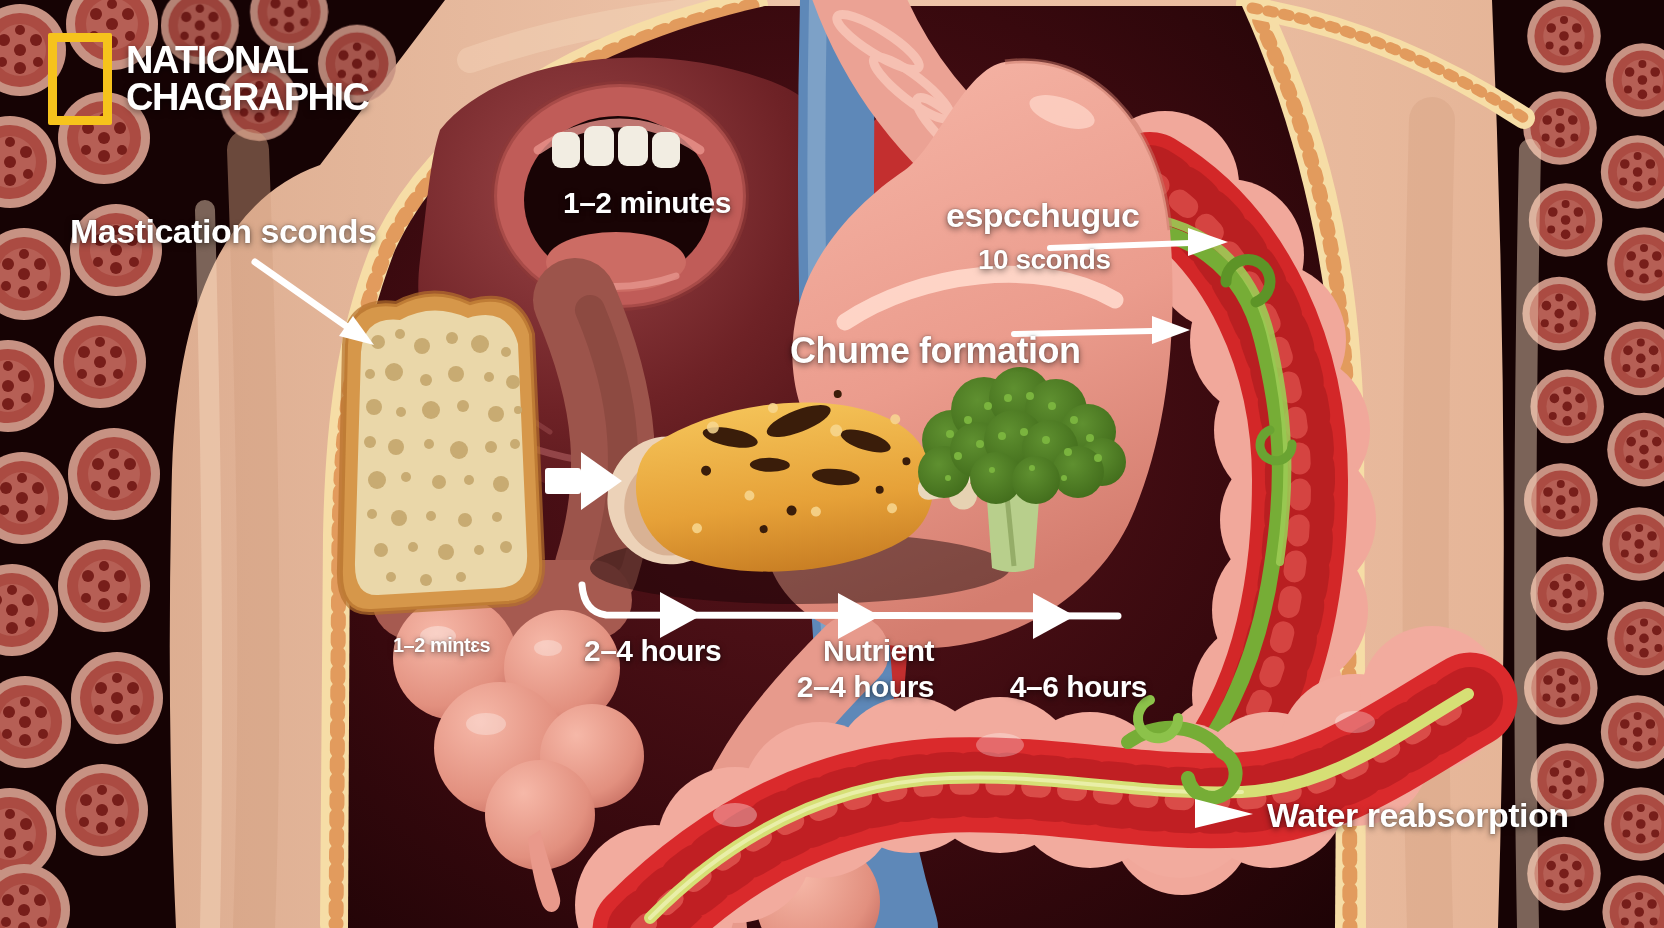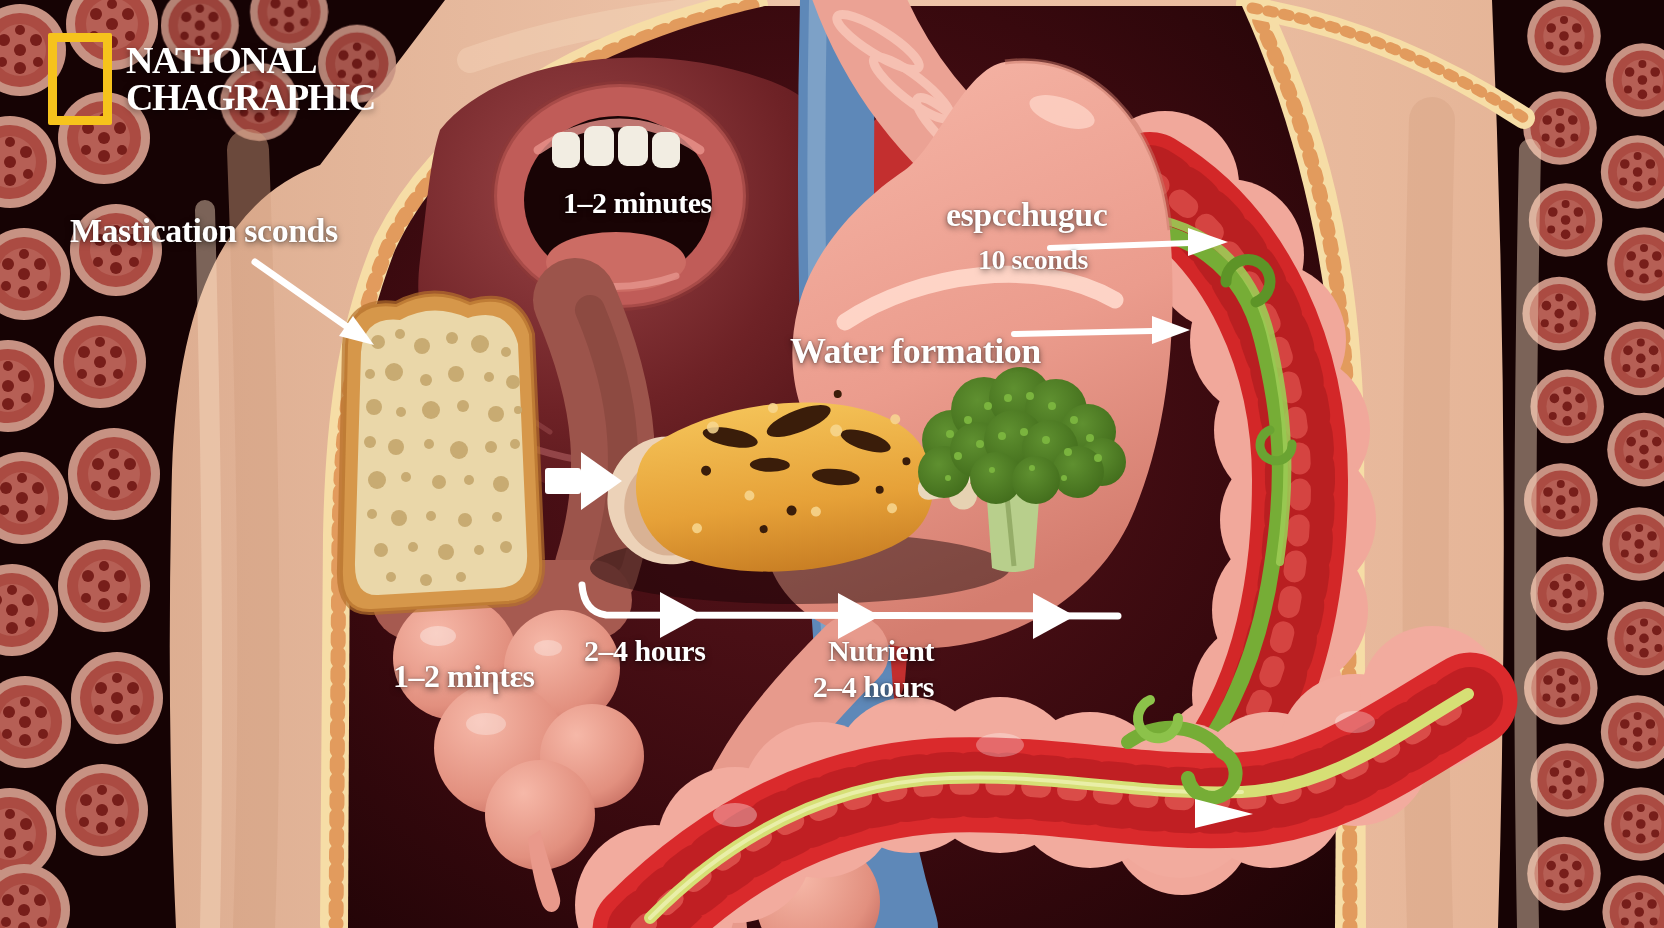--- a/index.html
+++ b/index.html
@@ -1,17 +1,17 @@
 <!DOCTYPE html>
 <html><head>
 <meta charset="utf-8">
 <style>
   html,body{margin:0;padding:0;background:#000;}
   .stage{position:relative;width:1664px;height:928px;overflow:hidden;background:#be185d;
-         font-family:Liberation Serif, serif;}
+         font-family:Liberation Sans, sans-serif;}
   .stage svg{position:absolute;left:0;top:0;width:1664px;height:928px;display:block;}
   .labels{position:absolute;left:0;top:0;width:100%;height:100%;pointer-events:none;}
   .lbl{position:absolute;color:#fff;font-weight:700;letter-spacing:-0.5px;white-space:nowrap;
        text-shadow:0 2px 6px rgba(0,0,0,.55),0 0 2px rgba(0,0,0,.35);}
   .center{text-align:right;}
   .logo-box{position:absolute;left:48px;top:33px;width:46px;height:74px;
             border:9px solid #f6c31c;border-radius:2px;}
   .brand{position:absolute;left:126px;top:42px;color:#fff;font-weight:700;
          font-size:38px;line-height:37px;letter-spacing:-1.5px;
          text-shadow:0 2px 6px rgba(0,0,0,.5);}
@@ -420,24 +420,26 @@
     <div>NATIONAL</div>
     <div>CHAGRAPHIC</div>
   </div>
 
   <div class="lbl" style="left:70px;top:212px;font-size:34px;">Mastication sconds</div>
   <div class="lbl" style="left:563px;top:186px;font-size:30px;">1–2 minutes</div>
 
   <div class="lbl" style="left:946px;top:196px;font-size:34px;">espcchuguc</div>
   <div class="lbl" style="left:978px;top:244px;font-size:28px;text-align:center;">10 sconds</div>
 
-  <div class="lbl" style="left:790px;top:330px;font-size:36px;">Water formation</div>
-
-  <div class="lbl" style="left:393px;top:634px;font-size:32px;margin-top:24px;">1–2 miηtɛs</div>
+  <div class="lbl" style="left:790px;top:330px;font-size:36px;">Chume formation</div>
+
+  <div class="lbl" style="left:393px;top:634px;font-size:20px;">1–2 miηtɛs</div>
   <div class="lbl" style="left:584px;top:634px;font-size:30px;">2–4 hours</div>
 
   <div class="lbl center" style="left:758px;top:634px;width:176px;font-size:30px;">Nutrient</div>
   <div class="lbl center" style="left:758px;top:670px;width:176px;font-size:30px;">2–4 hours</div>
 
-
+  <div class="lbl center" style="left:962px;top:670px;width:185px;font-size:30px;">4–6 hours</div>
+
+  <div class="lbl" style="left:1267px;top:796px;font-size:34px;">Water reabsorption</div>
 </div>
 
 </div>
 
 </body></html>

